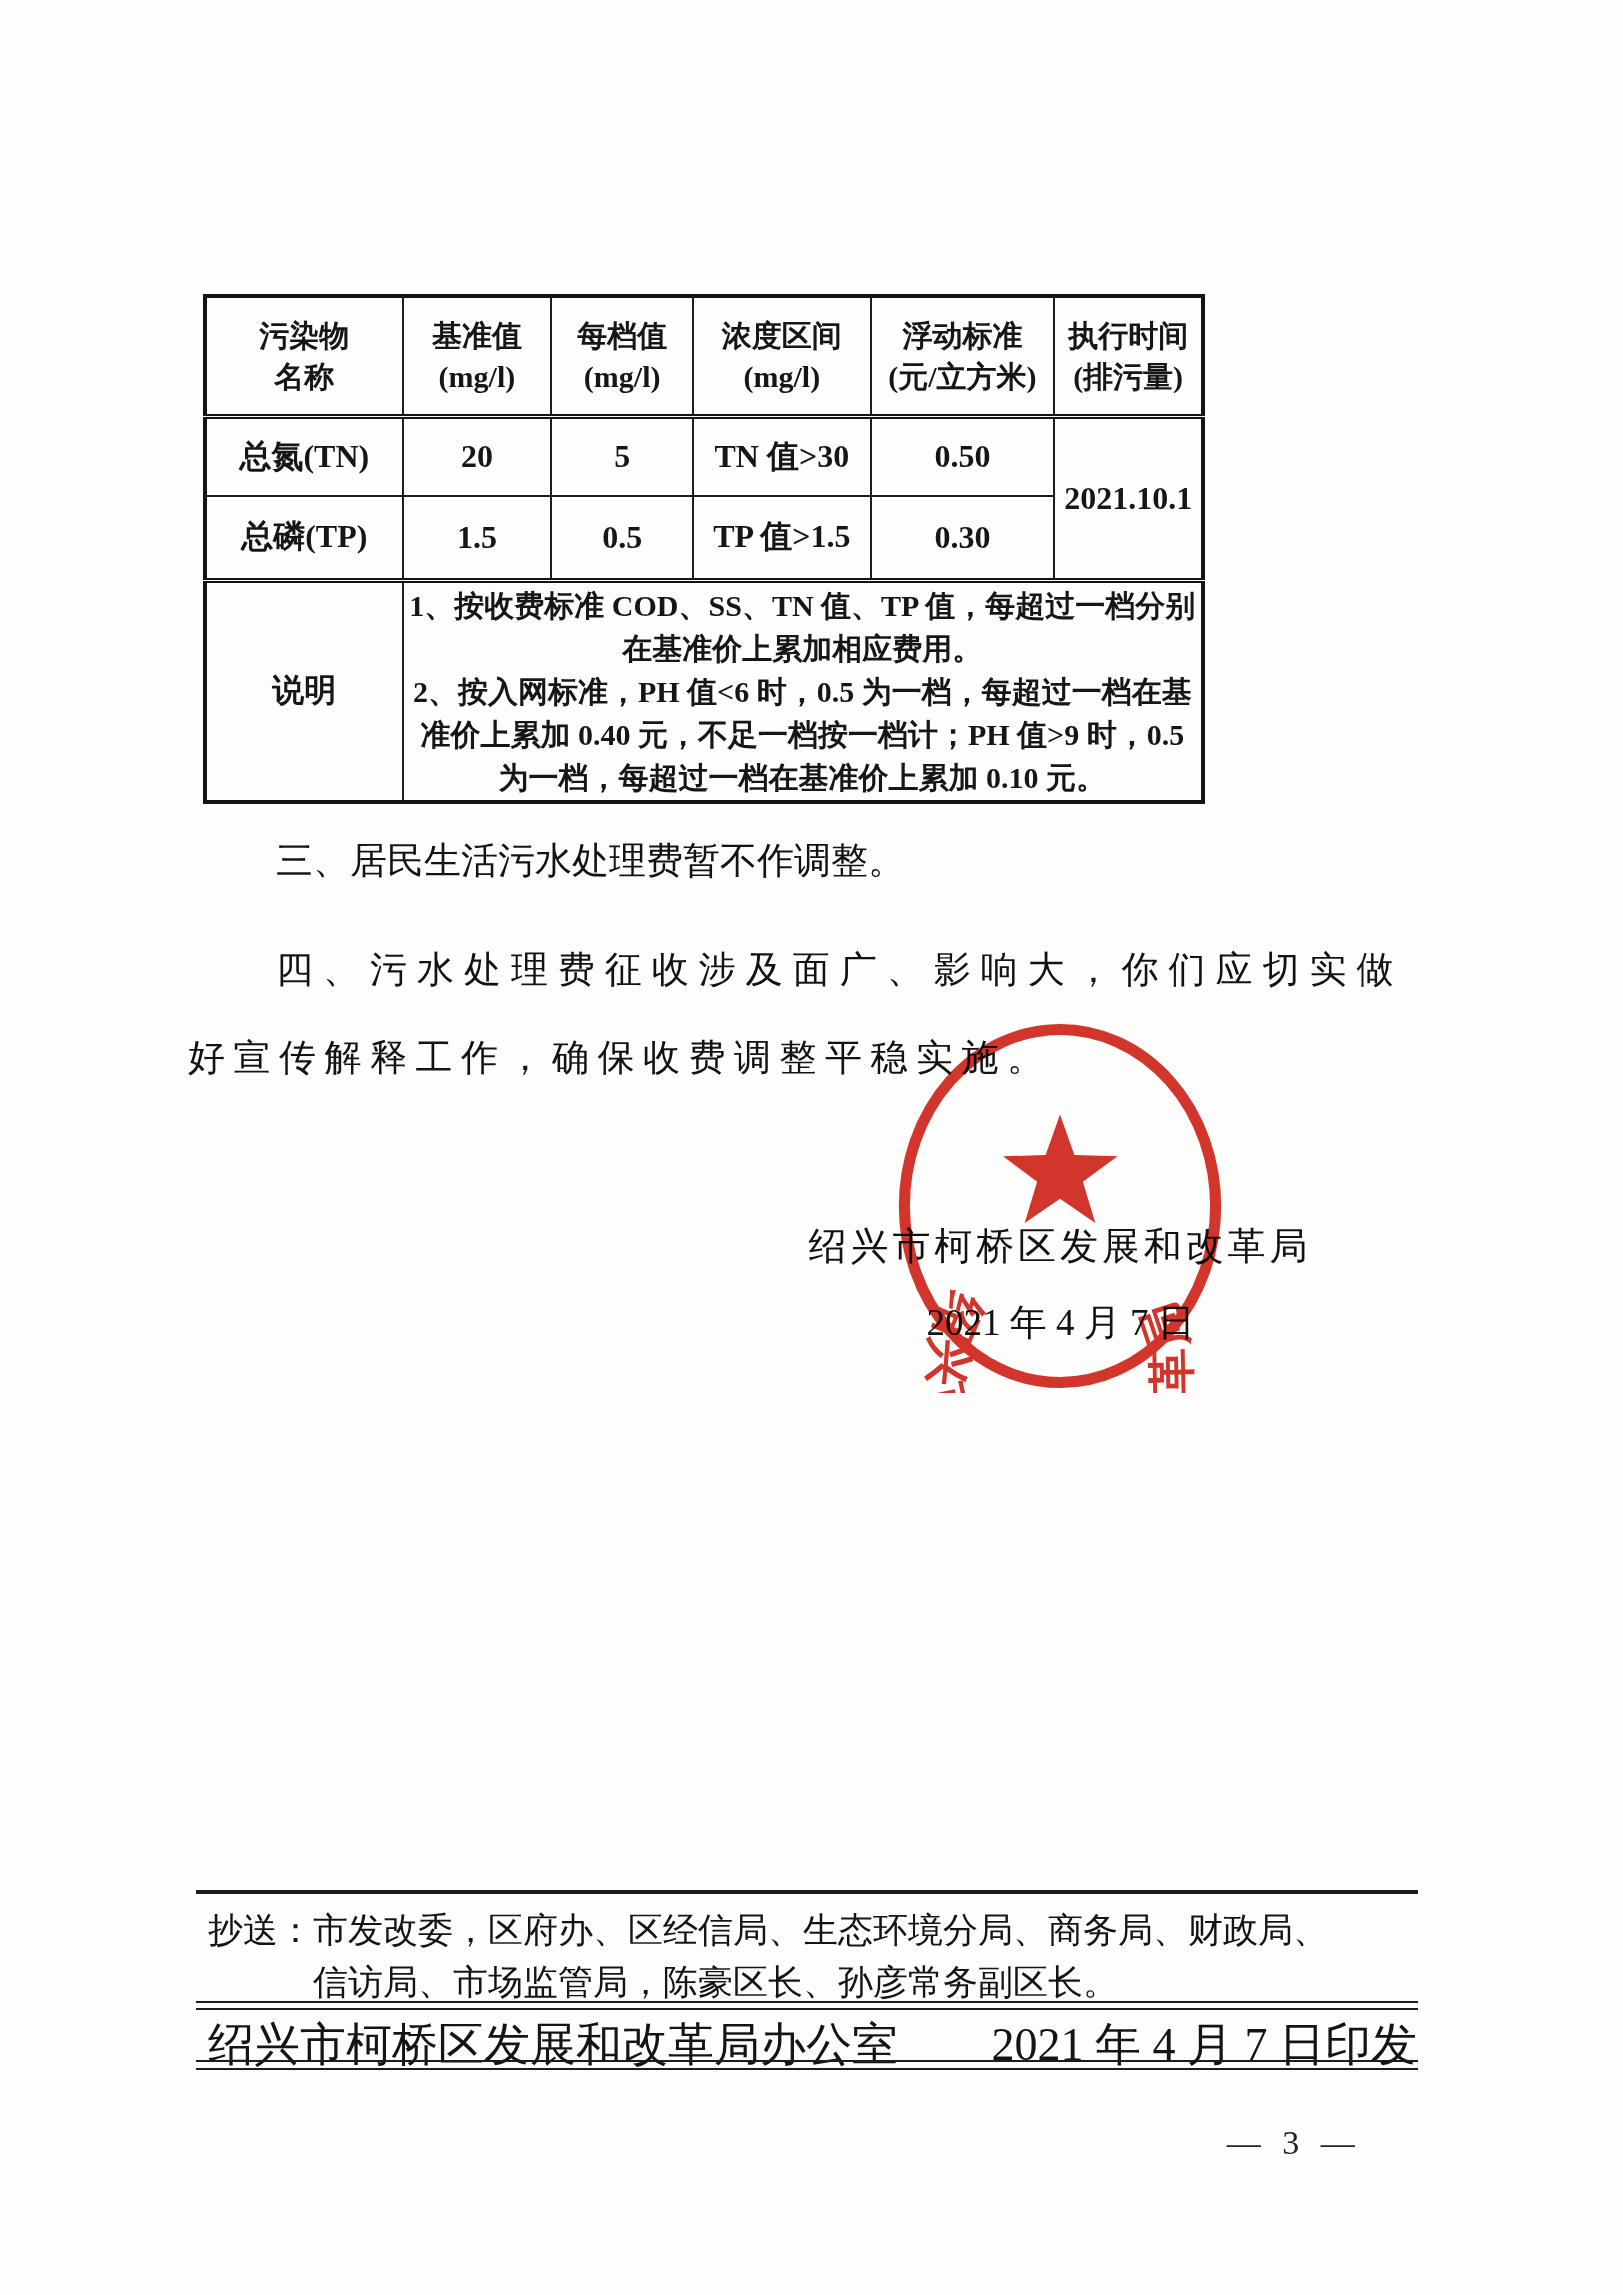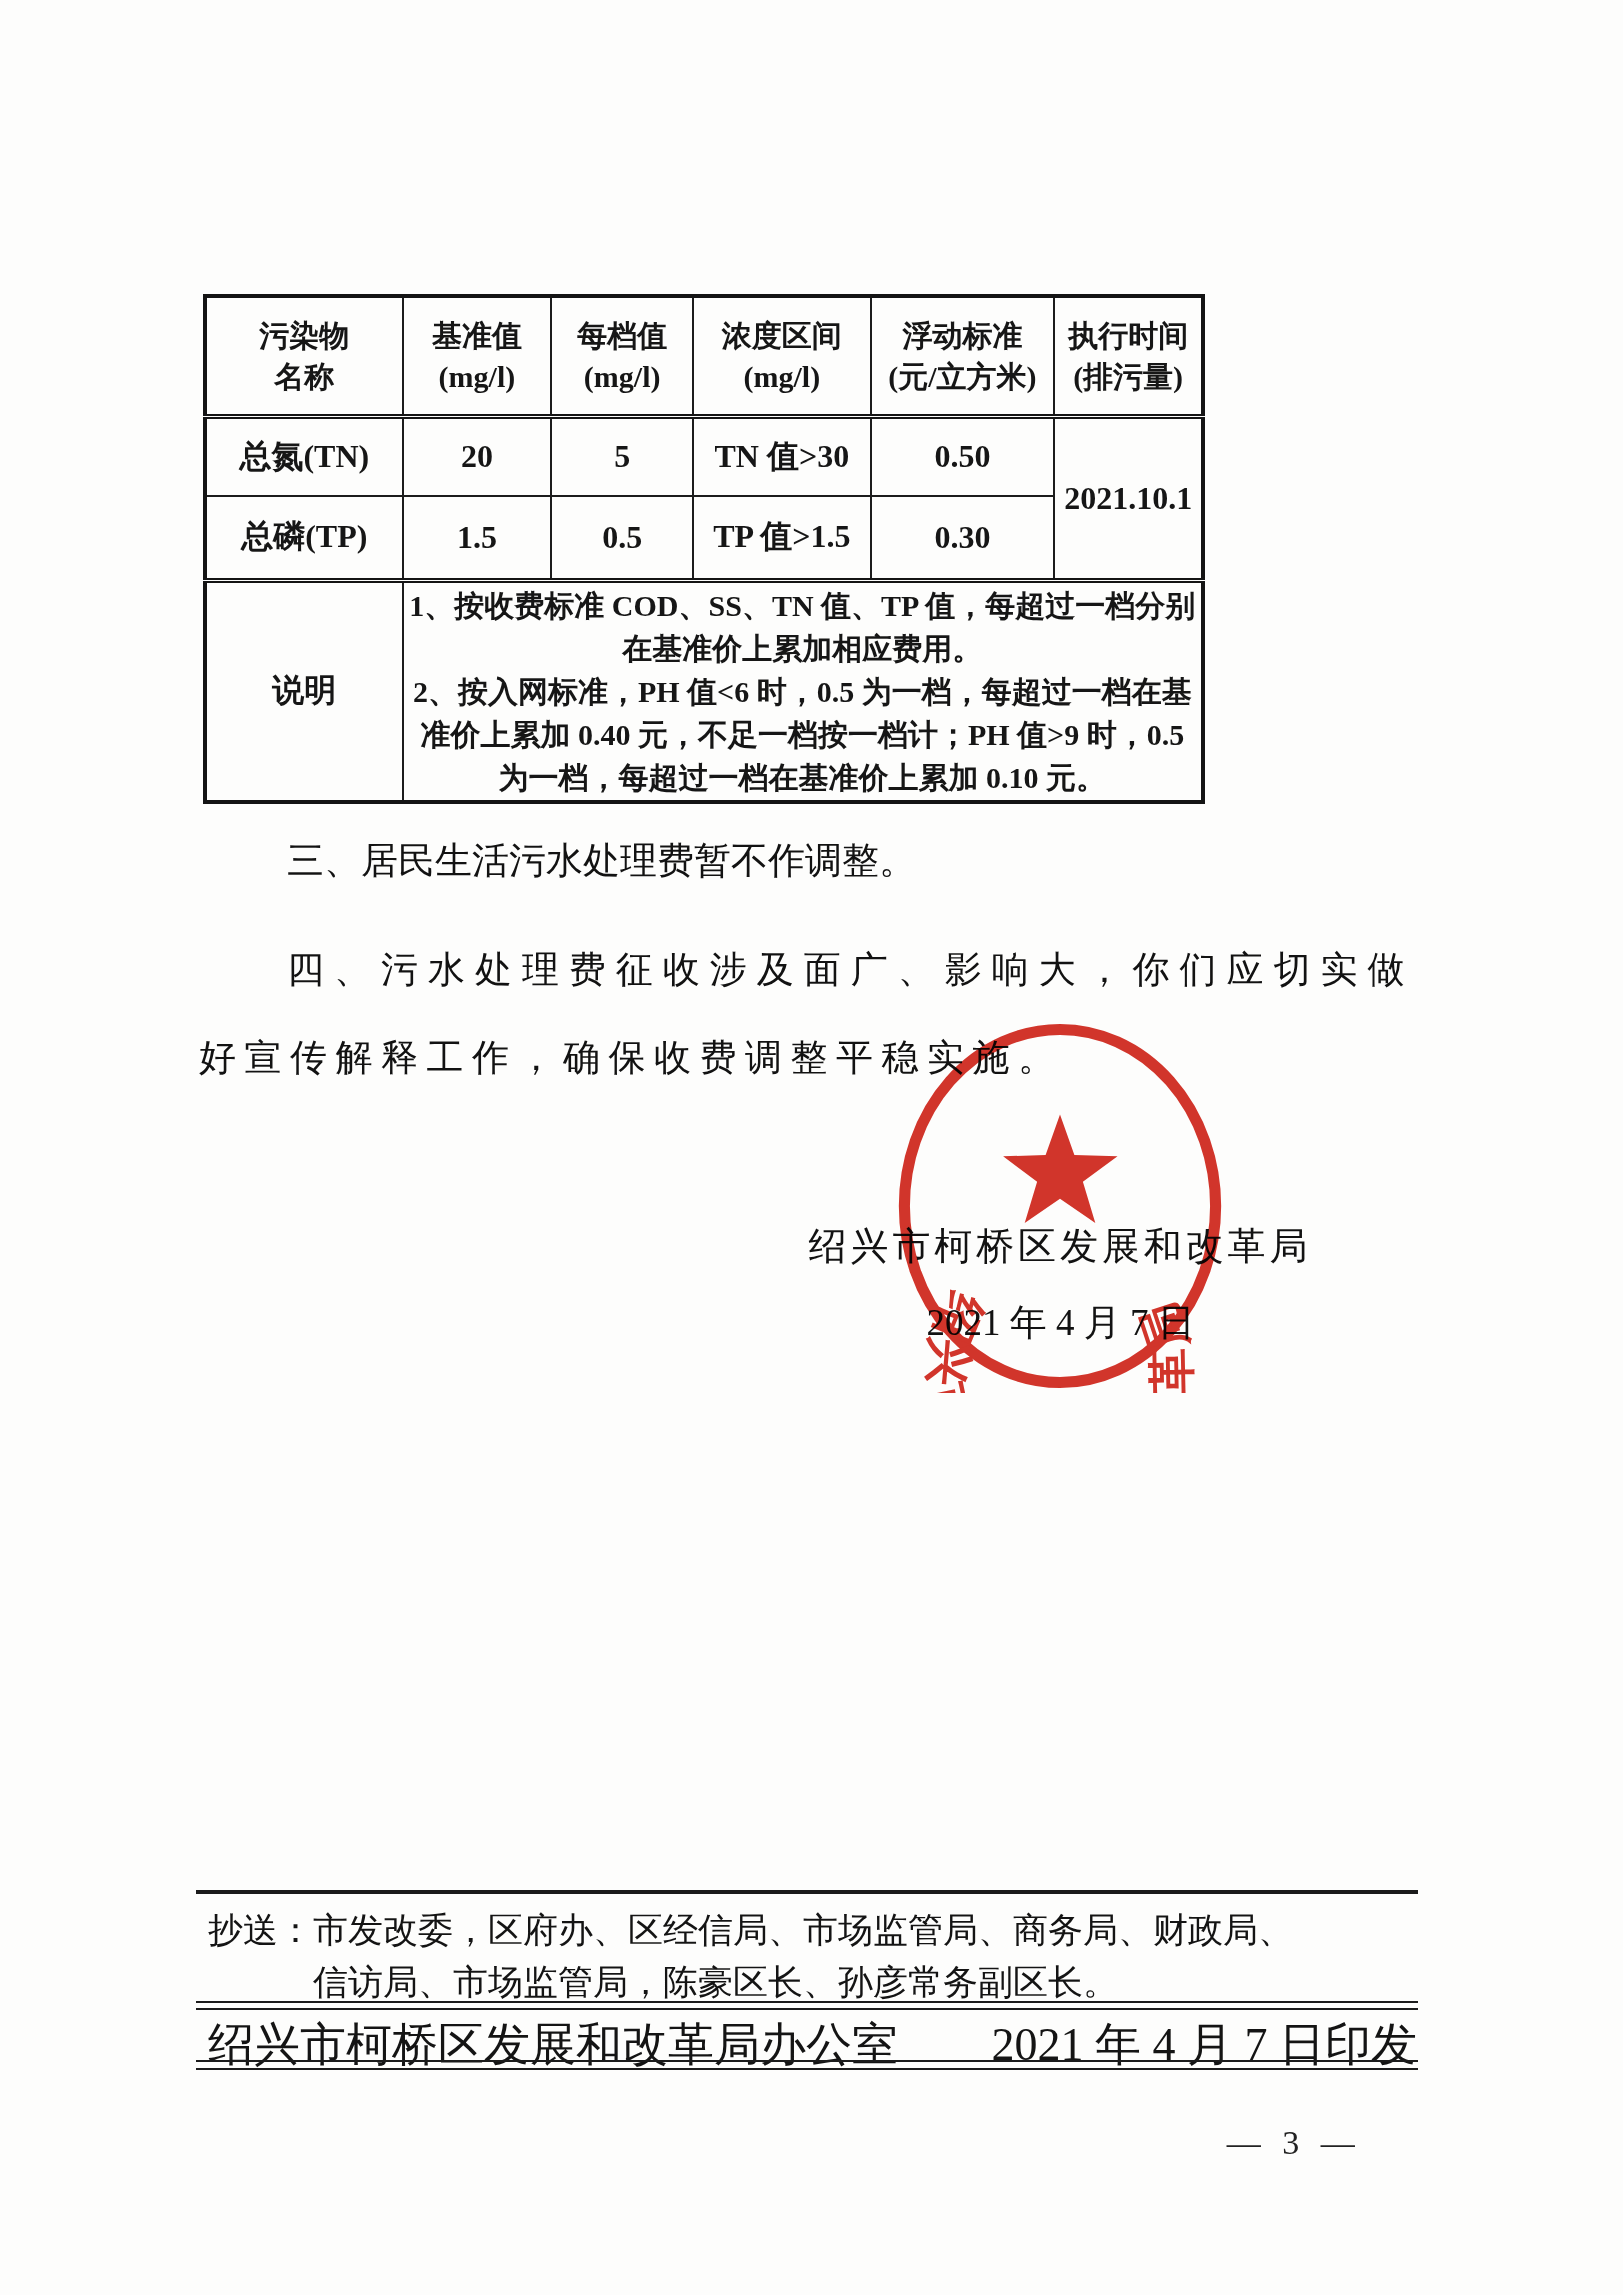--- a/index.html
+++ b/index.html
@@ -24,21 +24,21 @@
   tr.r1{height:80px;}
   tr.r2{height:84px;}
   tr.notes-row{height:222px;}
   tr.notes-row td{border-top:5.2px double #141414;}
   td.notes-cell{
     text-align:left;padding:9.2px 14.4px 6.5px 17px;
     font-size:30px;line-height:43px;
   }
   td.notes-cell p{margin:0;}
   
-  .para{position:absolute;left:199px;width:1214px;font-size:37px;color:#121212;}
+  .para{position:absolute;left:188px;width:1214px;font-size:37px;color:#121212;}
   .para3{top:838px;line-height:46px;text-indent:88px;}
   .para4{top:926px;line-height:88px;text-indent:88px;text-align:justify;letter-spacing:8.5px;}
   
   .sig-agency{position:absolute;top:1221px;left:795px;width:530px;text-align:center;
     font-size:38px;letter-spacing:3.9px;color:#121212;}
   .sig-date{position:absolute;top:1298px;left:864px;width:393px;text-align:center;
     font-size:37px;color:#121212;}
   .seal{position:absolute;left:891px;top:1019px;width:338px;height:374px;
     mix-blend-mode:multiply;opacity:.92;}
   
@@ -137,21 +137,21 @@
     <text font-size="73" font-family="Liberation Serif, serif" font-weight="bold" fill="#d02318">
       <textPath href="#sealArc" startOffset="0" textLength="918" lengthAdjust="spacing">绍兴市柯桥区发展和改革局</textPath>
     </text>
   </svg>
 
   <div class="rule rule1"></div>
 
   <div class="cc">
     <span class="lbl">抄送：</span>
     <span>
-      <span>市发改委，区府办、区经信局、市场监管局、商务局、财政局、</span><br>
+      <span>市发改委，区府办、区经信局、生态环境分局、商务局、财政局、</span><br>
       <span>信访局、市场监管局，陈豪区长、孙彦常务副区长。</span>
     </span>
   </div>
 
   <div class="ruledbl rule2"></div>
 
   <div class="office-row">
     <span>绍兴市柯桥区发展和改革局办公室</span>
     <span>2021 年 4 月 7 日印发</span>
   </div>

